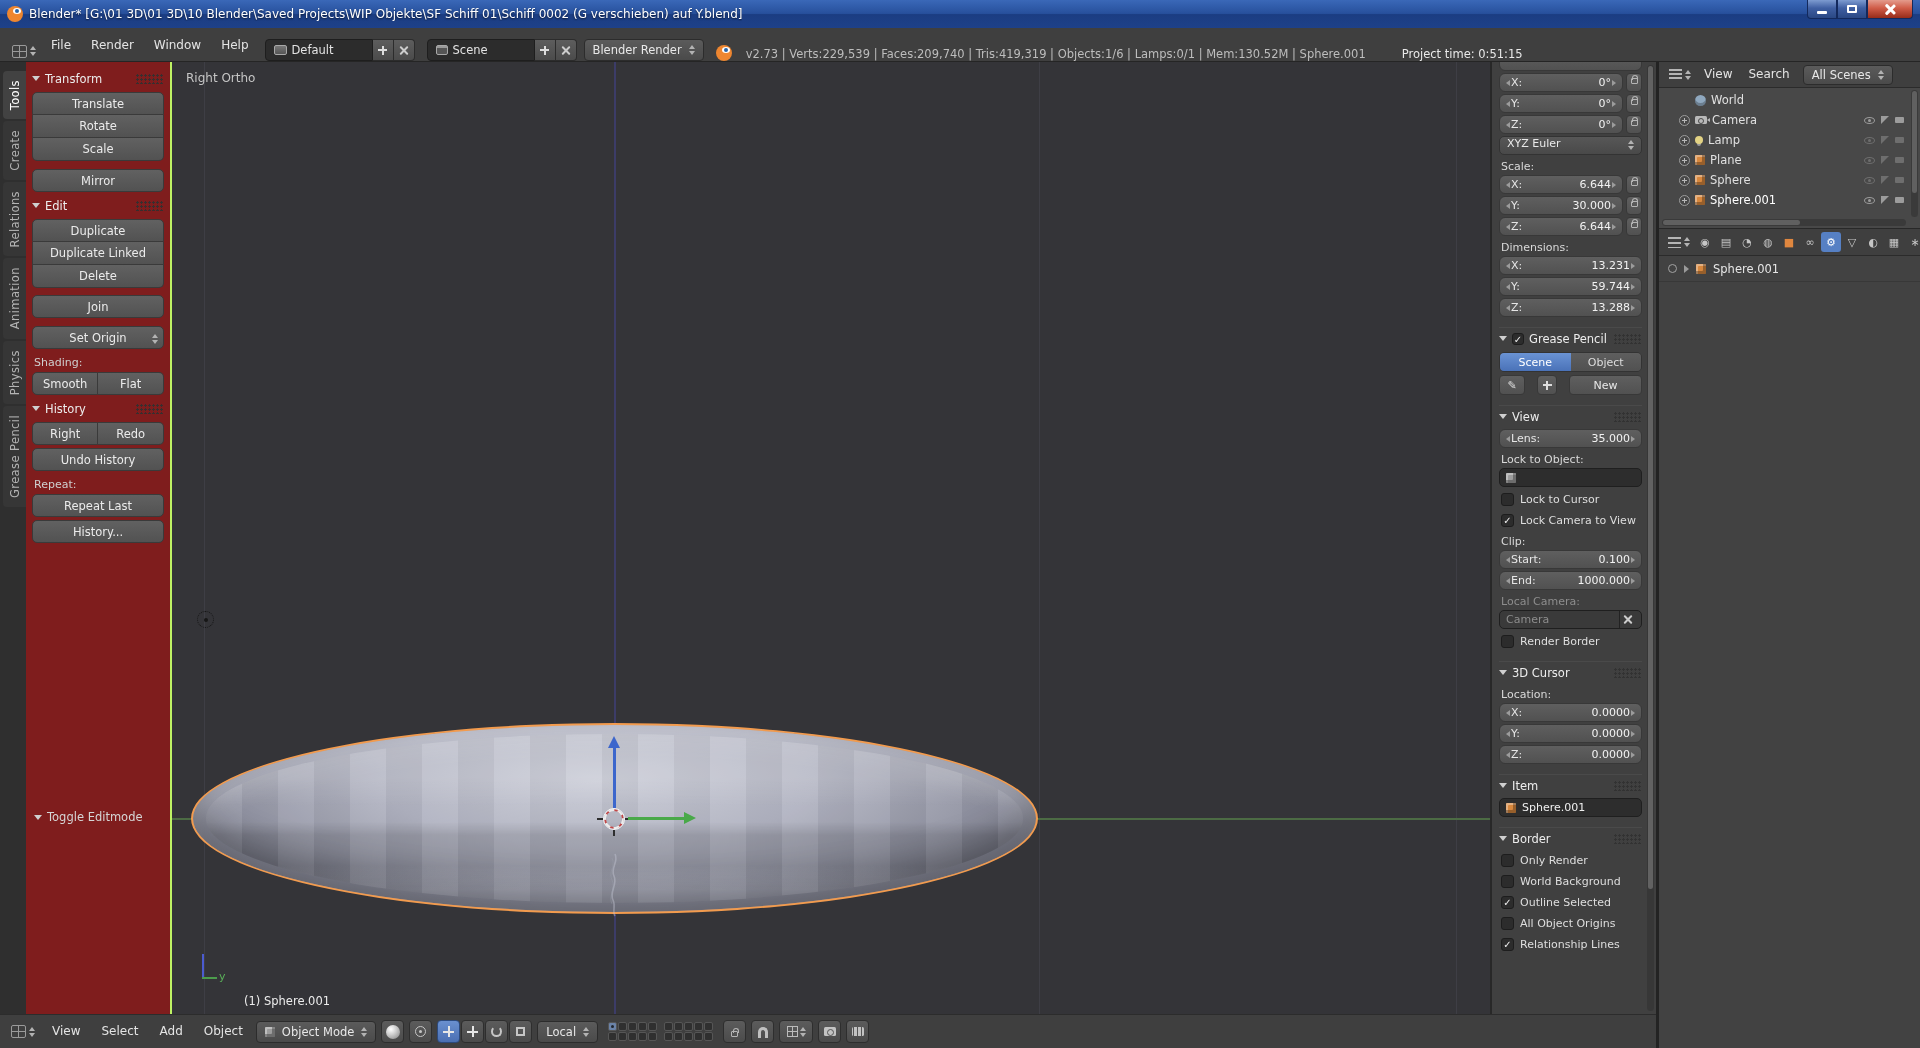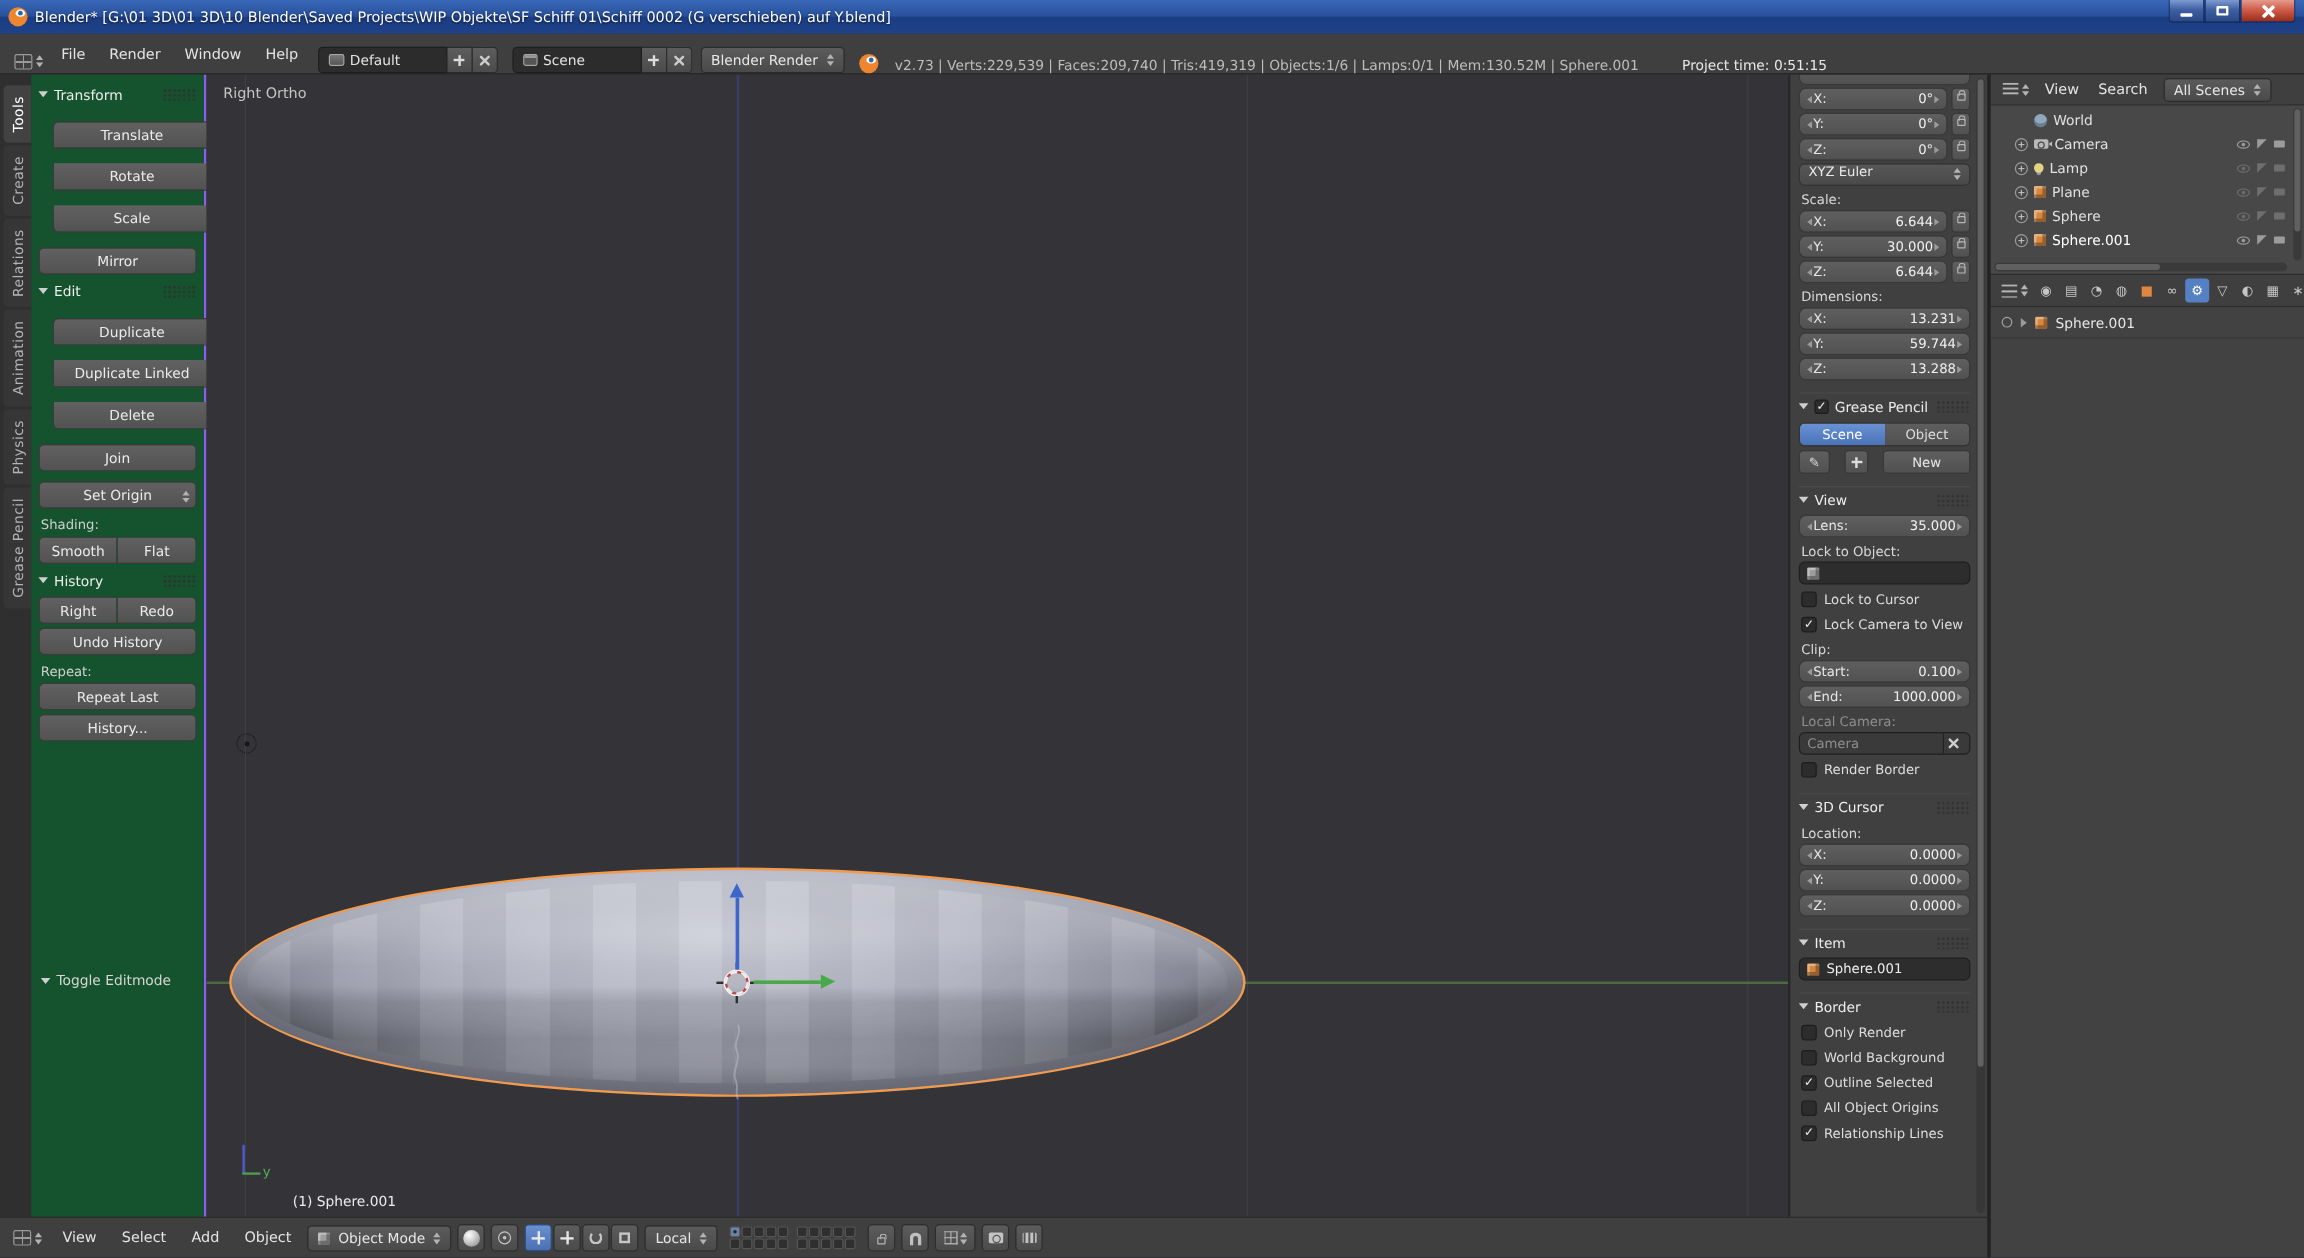--- a/index.html
+++ b/index.html
@@ -48,27 +48,27 @@
 
   
   .editor3d{position:absolute;top:62px;left:0;width:1656px;bottom:0}
   .v3d-main{position:absolute;inset:0 0 34px 0;display:flex}
 
   .tabstrip{width:26px;background:#2f2f2f;padding-top:9px;display:flex;flex-direction:column;gap:2px;overflow:hidden}
   .vtab{display:flex;align-items:center;justify-content:center;background:#363636;border-radius:4px 0 0 4px;margin-left:3px;padding:9px 0;color:#b4b4b4}
   .vtab span{writing-mode:vertical-rl;transform:rotate(180deg);font-size:11.5px;letter-spacing:.4px;white-space:nowrap}
   .vtab.active{background:#424242;color:#fff}
 
-  .toolshelf{width:146px;background:#14532d;border-right:2px solid #8b5cf6;padding:3px 6px 0;position:relative;font-size:11.5px}
+  .toolshelf{width:146px;background:#7f1d1d;border-right:2px solid #bef264;padding:3px 6px 0;position:relative;font-size:11.5px}
   .panel-hdr{display:flex;align-items:center;gap:5px;height:21px;color:#ececec;margin-top:3px}
   .tri-d{width:0;height:0;border-left:4px solid transparent;border-right:4px solid transparent;border-top:5px solid #cfcfcf;flex:none}
   .grip{margin-left:auto;width:28px;height:10px;background-image:radial-gradient(circle at 1.5px 1.5px,#303030 1px,transparent 1.4px);background-size:4px 4px;opacity:.9}
   .tbtn{position:relative;display:flex;align-items:center;justify-content:center;width:100%;height:23px;background:linear-gradient(#616161,#525252);border:1px solid #3a3a3a;border-radius:5px;color:#ebebeb;margin:3px 0;font-size:11.5px}
   .tgroup{margin:3px 0}
-  .tgroup .tbtn{margin:12px;border-radius:0;border-top-width:0}
+  .tgroup .tbtn{margin:0;border-radius:0;border-top-width:0}
   .tgroup .tbtn:first-child{border-radius:5px 5px 0 0;border-top-width:1px}
   .tgroup .tbtn:last-child{border-radius:0 0 5px 5px}
   .trow{display:flex;margin:3px 0}
   .trow .tbtn{margin:0;border-radius:0}
   .trow .tbtn:first-child{border-radius:5px 0 0 5px}
   .trow .tbtn:last-child{border-radius:0 5px 5px 0;border-left-width:0}
   .shelf-label{color:#cfcfcf;margin:7px 2px 1px;font-size:11px}
   .tbtn .dd2{position:absolute;right:5px;top:4px}
   .redo-toggle{position:absolute;left:8px;top:748px;display:flex;align-items:center;gap:5px;color:#d6d6d6;font-size:11.5px}
 

